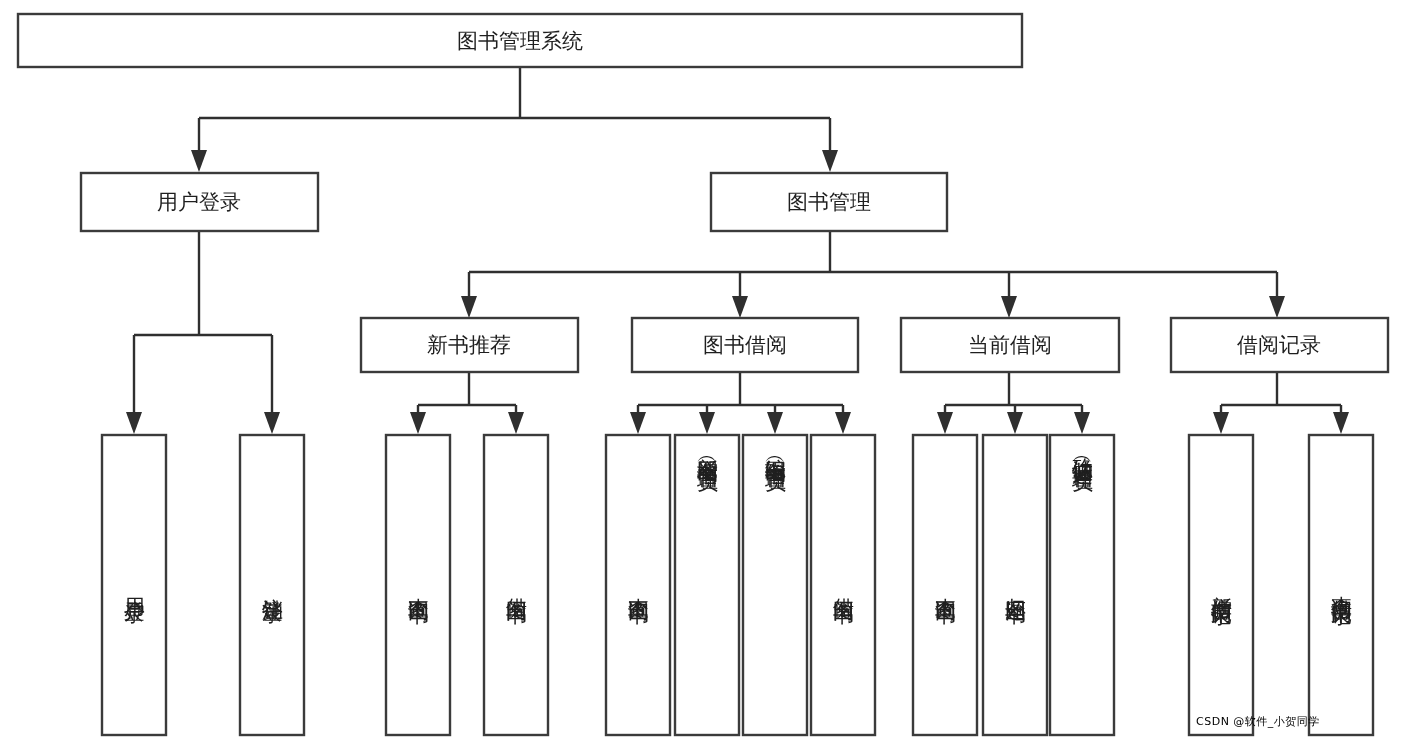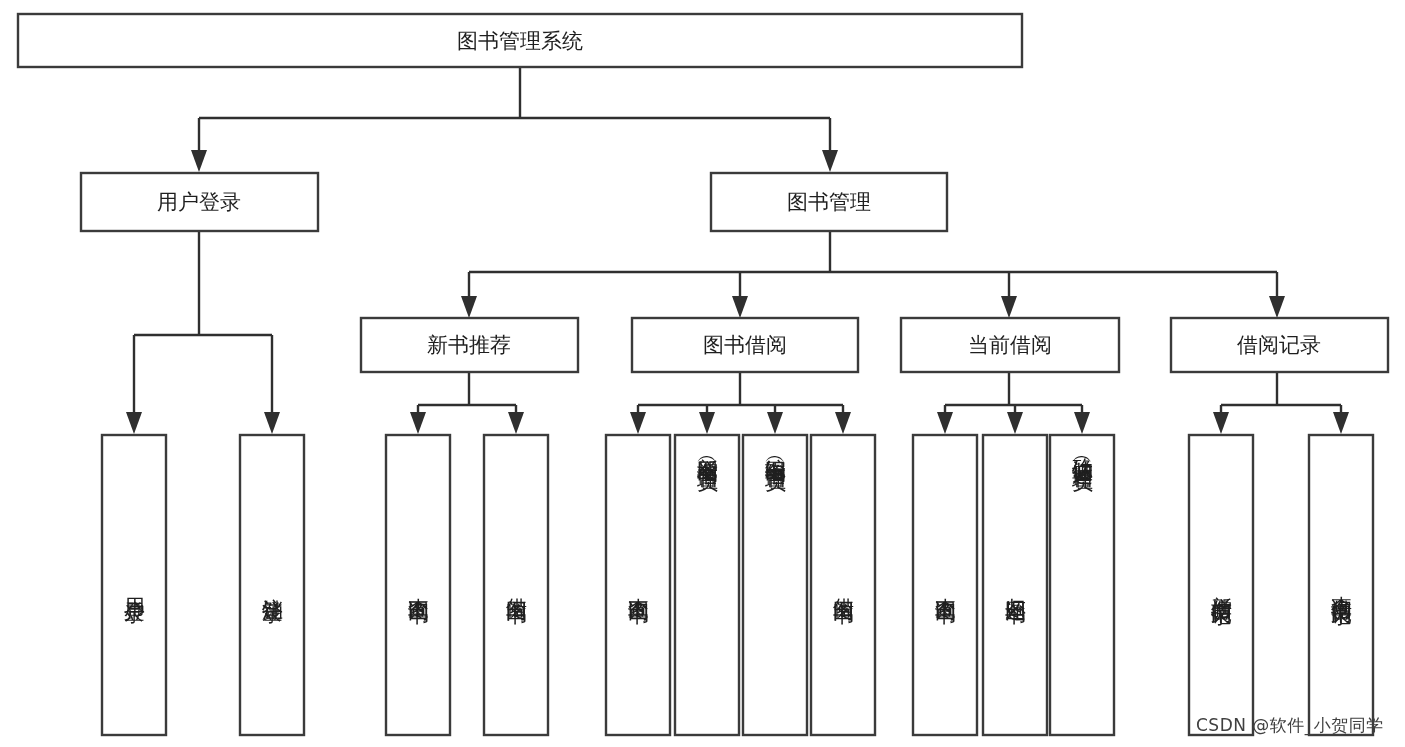--- a/index.html
+++ b/index.html
@@ -73,22 +73,22 @@
     color: #1f1f1f;
     writing-mode: vertical-rl;
     text-orientation: upright;
     letter-spacing: 2px;
     text-align: center;
     white-space: nowrap;
   }
   .watermark {
     position: absolute;
     font-family: "DejaVu Sans", "Liberation Sans", sans-serif;
-    font-size: 17px;
-    color: #404040;
+    font-size: 11px;
+    color: #000000;
     letter-spacing: 0.5px;
     white-space: nowrap;
     pointer-events: none;
   }
 </style>
 </head>
 <body>
 
 <div id="diagram-root">
 

